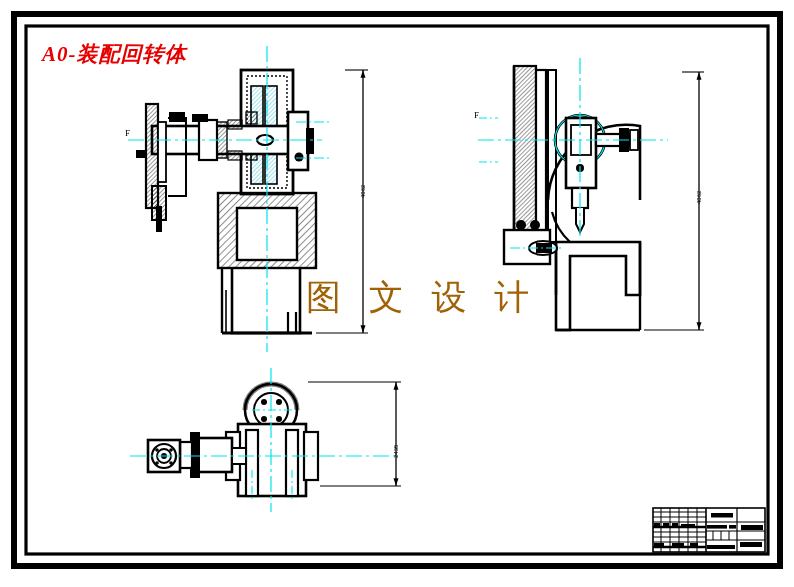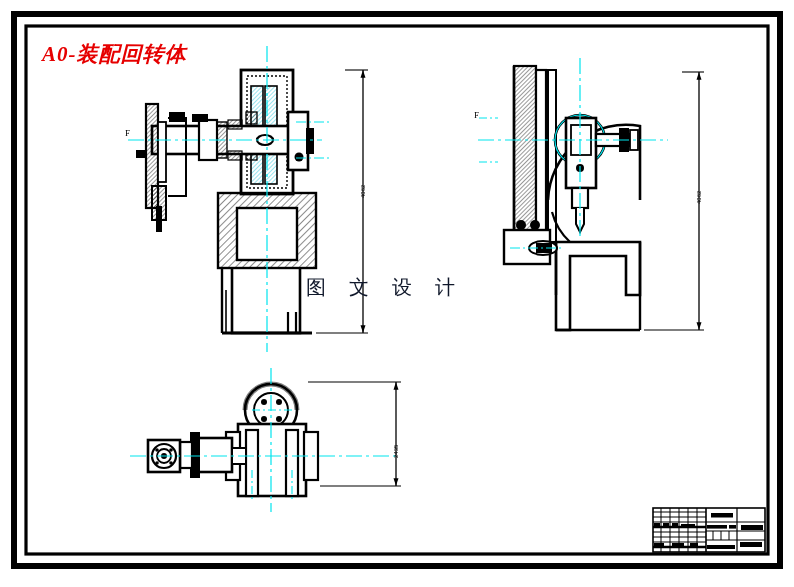--- a/index.html
+++ b/index.html
@@ -10,22 +10,22 @@
 
   .title-text{
     position:absolute; left:42px; top:40px;
     font-family:"Liberation Serif","DejaVu Serif",serif;
     font-weight:bold; font-size:21px; color:#e60000;
     letter-spacing:1px; white-space:nowrap;
     font-style:italic;
   }
   .watermark{
     position:absolute; left:306px; top:274px;
-    font-family:Liberation Serif, serif;
-    font-size:20px; color:#0f172a; letter-spacing:9px;
+    font-family:Liberation Sans, sans-serif;
+    font-size:35px; color:#a16207; letter-spacing:9px;
     white-space:nowrap;
   }
   .dimtext{
     position:absolute;
     font-family:"Liberation Sans","DejaVu Sans",sans-serif;
     font-size:6px; color:#000; white-space:nowrap;
     transform-origin:left top;
   }
 </style>
 </head>

